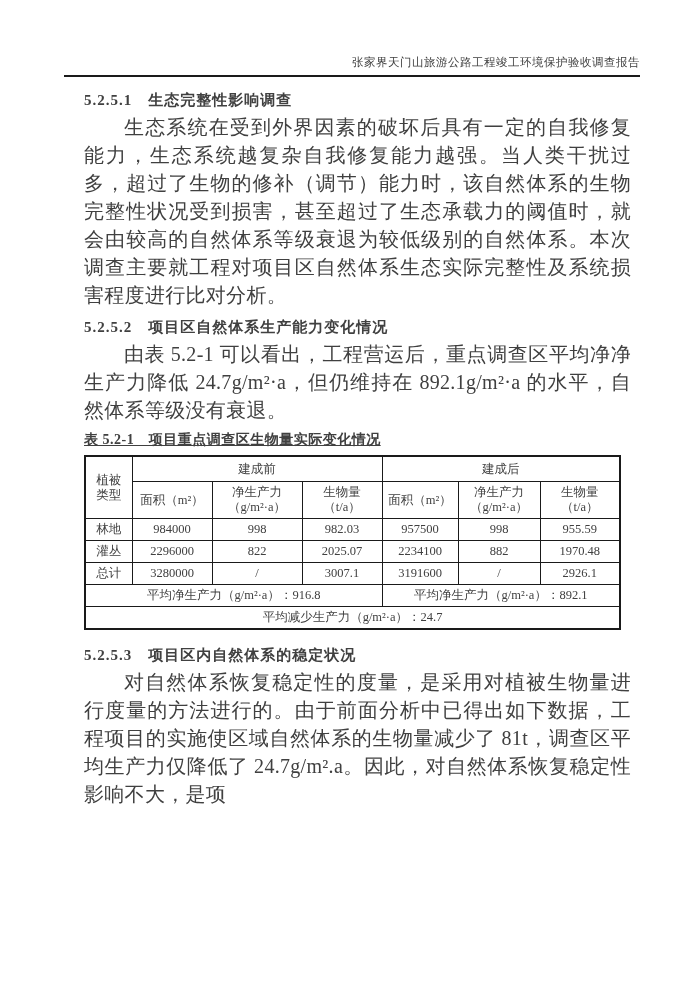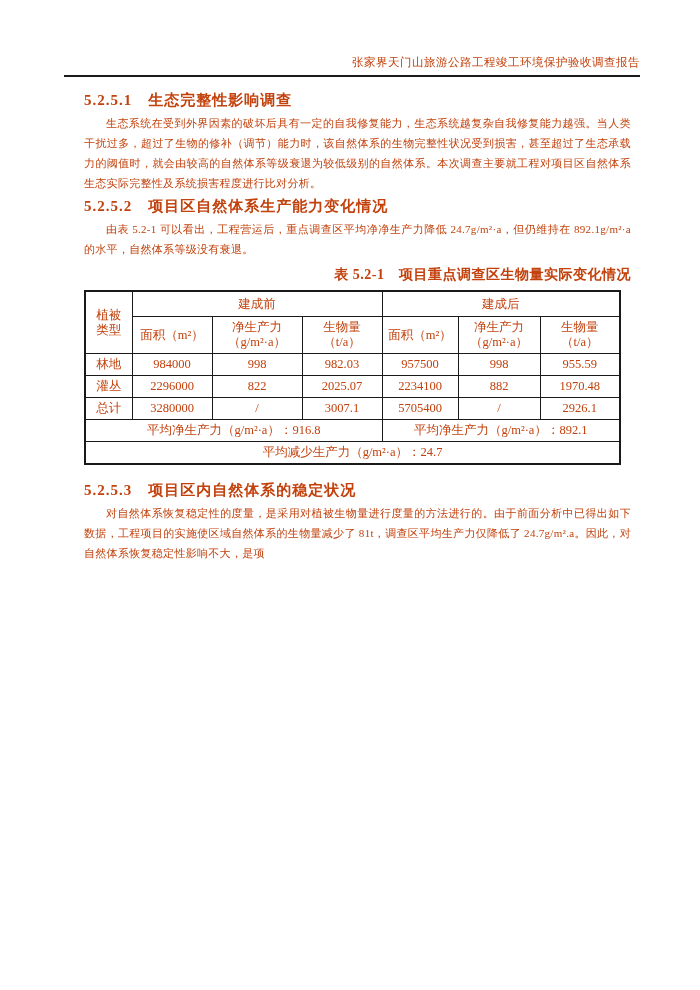--- a/index.html
+++ b/index.html
@@ -2,21 +2,21 @@
 <html><head>
 <meta charset="utf-8">
 <style>
   html, body { margin: 0; padding: 0; background: #e8e8e8; }
   .page {
     position: relative;
     width: 700px;
     height: 990px;
     margin: 0 auto;
     background: #ffffff;
-    color: #c2410c;
+    color: #404040;
     font-family: "Liberation Serif", "DejaVu Serif", serif;
     overflow: hidden;
   }
   .header {
     position: absolute;
     top: 55px;
     left: 64px;
     right: 60px;
     text-align: right;
     font-size: 11.5px;
@@ -32,37 +32,38 @@
     width: 547px;
   }
   .sec-heading {
     font-size: 15px;
     font-weight: bold;
     line-height: 26px;
     margin: 0;
     letter-spacing: 1px;
   }
   #h5251 { margin-top: 3px; }
-  #h5252 { }
+  #h5252 { margin-top: 5px; }
   #h5253 { margin-top: 12px; }
   .para {
-    font-size: 11px;
-    line-height: 20px;
+    font-size: 20px;
+    line-height: 28px;
     text-align: justify;
     text-indent: 2em;
     margin: 0;
     letter-spacing: 0.3px;
   }
   .table-title {
     margin-top: 5px;
     font-size: 14px;
     font-weight: bold;
-    text-align: right;
+    text-align: left;
     line-height: 22px;
     letter-spacing: 0.5px;
+    text-decoration: underline;
   }
   table.biomass {
     border-collapse: collapse;
     width: 535px;
     margin-top: 4px;
     border: 2px solid #1a1a1a;
     table-layout: fixed;
   }
   table.biomass td {
     border: 1px solid #1a1a1a;
@@ -152,21 +153,21 @@
           <td>2025.07</td>
           <td>2234100</td>
           <td>882</td>
           <td>1970.48</td>
         </tr>
         <tr class="dr">
           <td>总计</td>
           <td>3280000</td>
           <td>/</td>
           <td>3007.1</td>
-          <td>5705400</td>
+          <td>3191600</td>
           <td>/</td>
           <td>2926.1</td>
         </tr>
         <tr class="fr">
           <td colspan="4">平均净生产力（g/m²·a）：916.8</td>
           <td colspan="3">平均净生产力（g/m²·a）：892.1</td>
         </tr>
         <tr class="fr">
           <td colspan="7">平均减少生产力（g/m²·a）：24.7</td>
         </tr>

